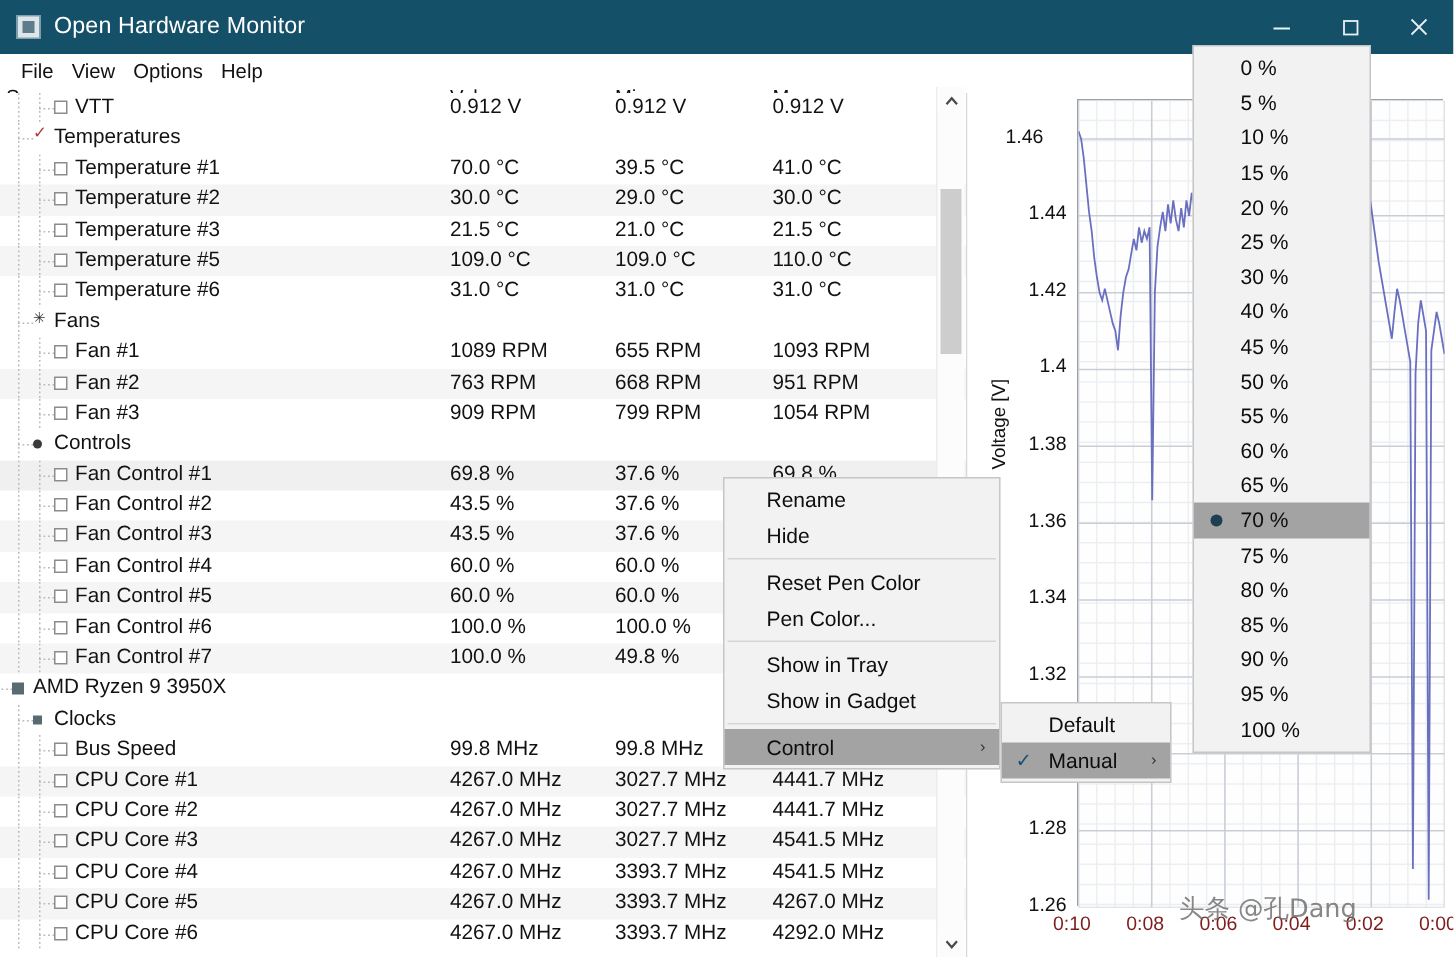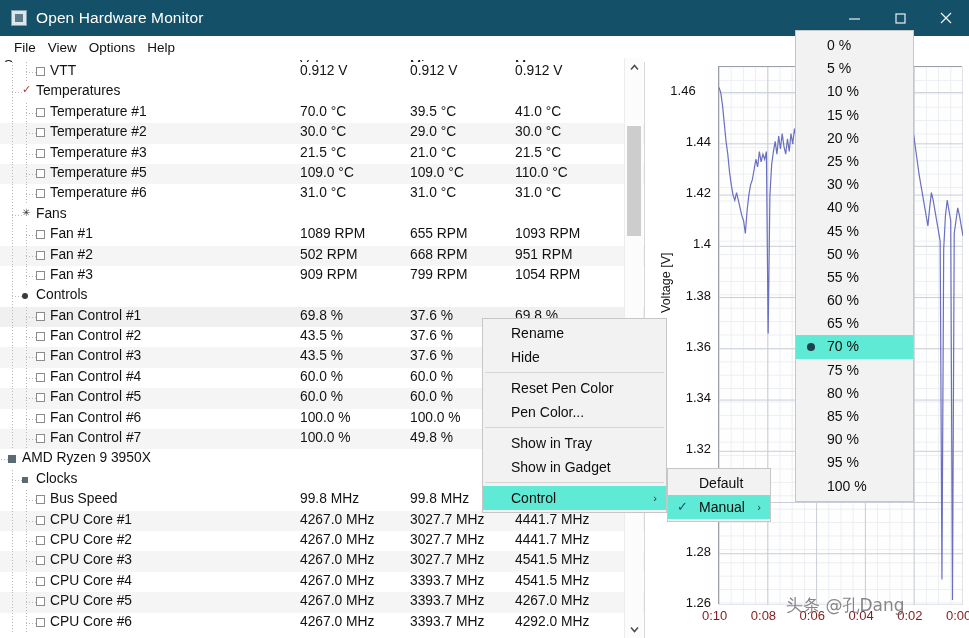--- a/index.html
+++ b/index.html
@@ -116,27 +116,27 @@
   }
   #plot svg { display:block; }
 
   
   #ctxmenu {
     position:absolute; left:482px; top:318px; width:185px;
     background:#f2f2f2; border:1px solid #c6c6c6;
     padding:2px 0; font-size:14px; color:#0d0d0d;
   }
   .mi { height:24px; line-height:24px; padding-left:28px; position:relative; white-space:nowrap; }
-  .mi.hl { background:#5eead4; }
+  .mi.hl { background:#a3a3a3; }
   .msep { height:1px; background:#d5d5d5; margin:3px 2px; }
   .marrow { position:absolute; right:9px; top:0; line-height:24px; font-size:11px; color:#333; }
 
   
   #submenu {
-    position:absolute; left:667px; top:468px; width:104px;
+    position:absolute; left:667px; top:468px; width:114px;
     background:#f2f2f2; border:1px solid #c6c6c6; padding:2px 0;
     font-size:14px; color:#0d0d0d;
   }
   #submenu .mi { padding-left:31px; }
   .mcheck { position:absolute; left:9px; top:0; line-height:24px; font-size:13px; color:#16507a; }
 
   
   #pctmenu {
     position:absolute; left:795px; top:30px; width:119px;
     background:#f2f2f2; border:1px solid #c6c6c6; padding:3px 0;
@@ -283,21 +283,21 @@
       <div class="r-val">1089 RPM</div>
       <div class="r-min">655 RPM</div>
       <div class="r-max">1093 RPM</div>
     </div>
     <div class="row alt">
       <div class="guide" style="left: 12px;"></div>
       <div class="guide" style="left: 26px;"></div>
       <div class="tick" style="left: 26px; width: 11px;"></div>
       <div class="gl gl-box" style="left: 36px;"></div>
       <div class="r-label" style="left: 50px;">Fan #2</div>
-      <div class="r-val">502 RPM</div>
+      <div class="r-val">763 RPM</div>
       <div class="r-min">668 RPM</div>
       <div class="r-max">951 RPM</div>
     </div>
     <div class="row">
       <div class="guide" style="left: 12px;"></div>
       <div class="guide" style="left: 26px;"></div>
       <div class="tick" style="left: 26px; width: 11px;"></div>
       <div class="gl gl-box" style="left: 36px;"></div>
       <div class="r-label" style="left: 50px;">Fan #3</div>
       <div class="r-val">909 RPM</div>

